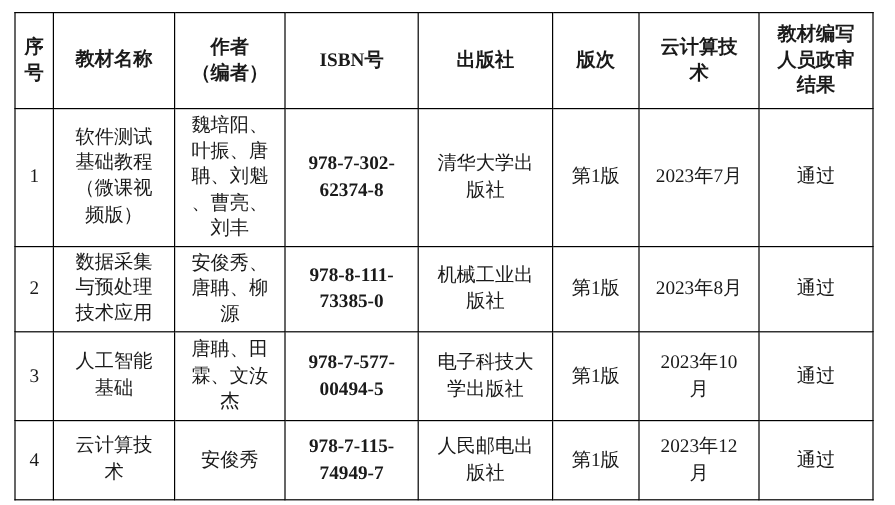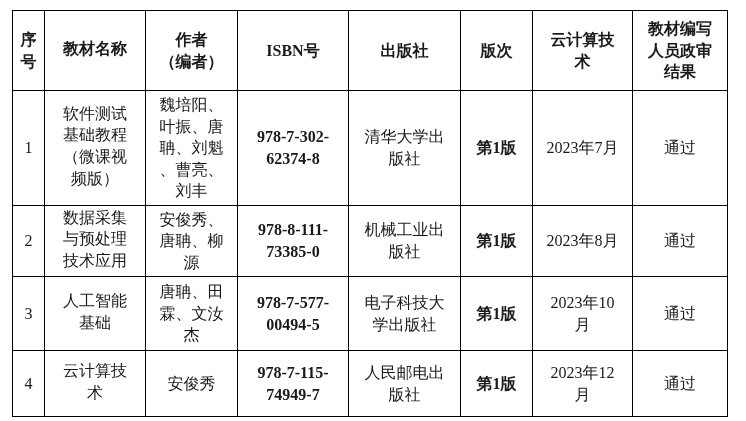--- a/index.html
+++ b/index.html
@@ -30,21 +30,21 @@
   .doc-table th {
     font-weight: bold;
     white-space: pre-line; 
   }
   
   .c0 { padding: 0 2px !important; }
   .c1 { padding: 0 16px !important; font-family: Liberation Mono, monospace; }
   .c2 { padding: 0 12px !important; }
   .c3 { padding: 0 12px !important; font-weight: bold; }
   .c4 { padding: 0 14px !important; margin-left: 36px; }
-  .c5 { padding: 0 6px  !important; font-weight: bold; }
+  .c5 { padding: 0 6px  !important; }
   .c6 { padding: 0 10px !important; }
   .c7 { padding: 6px 14px !important; border-radius: 20px; }
   
   .jc {
     text-align: justify;
     text-align-last: center;
     text-justify: inter-character;
     line-break: anywhere;
   }
 </style>

